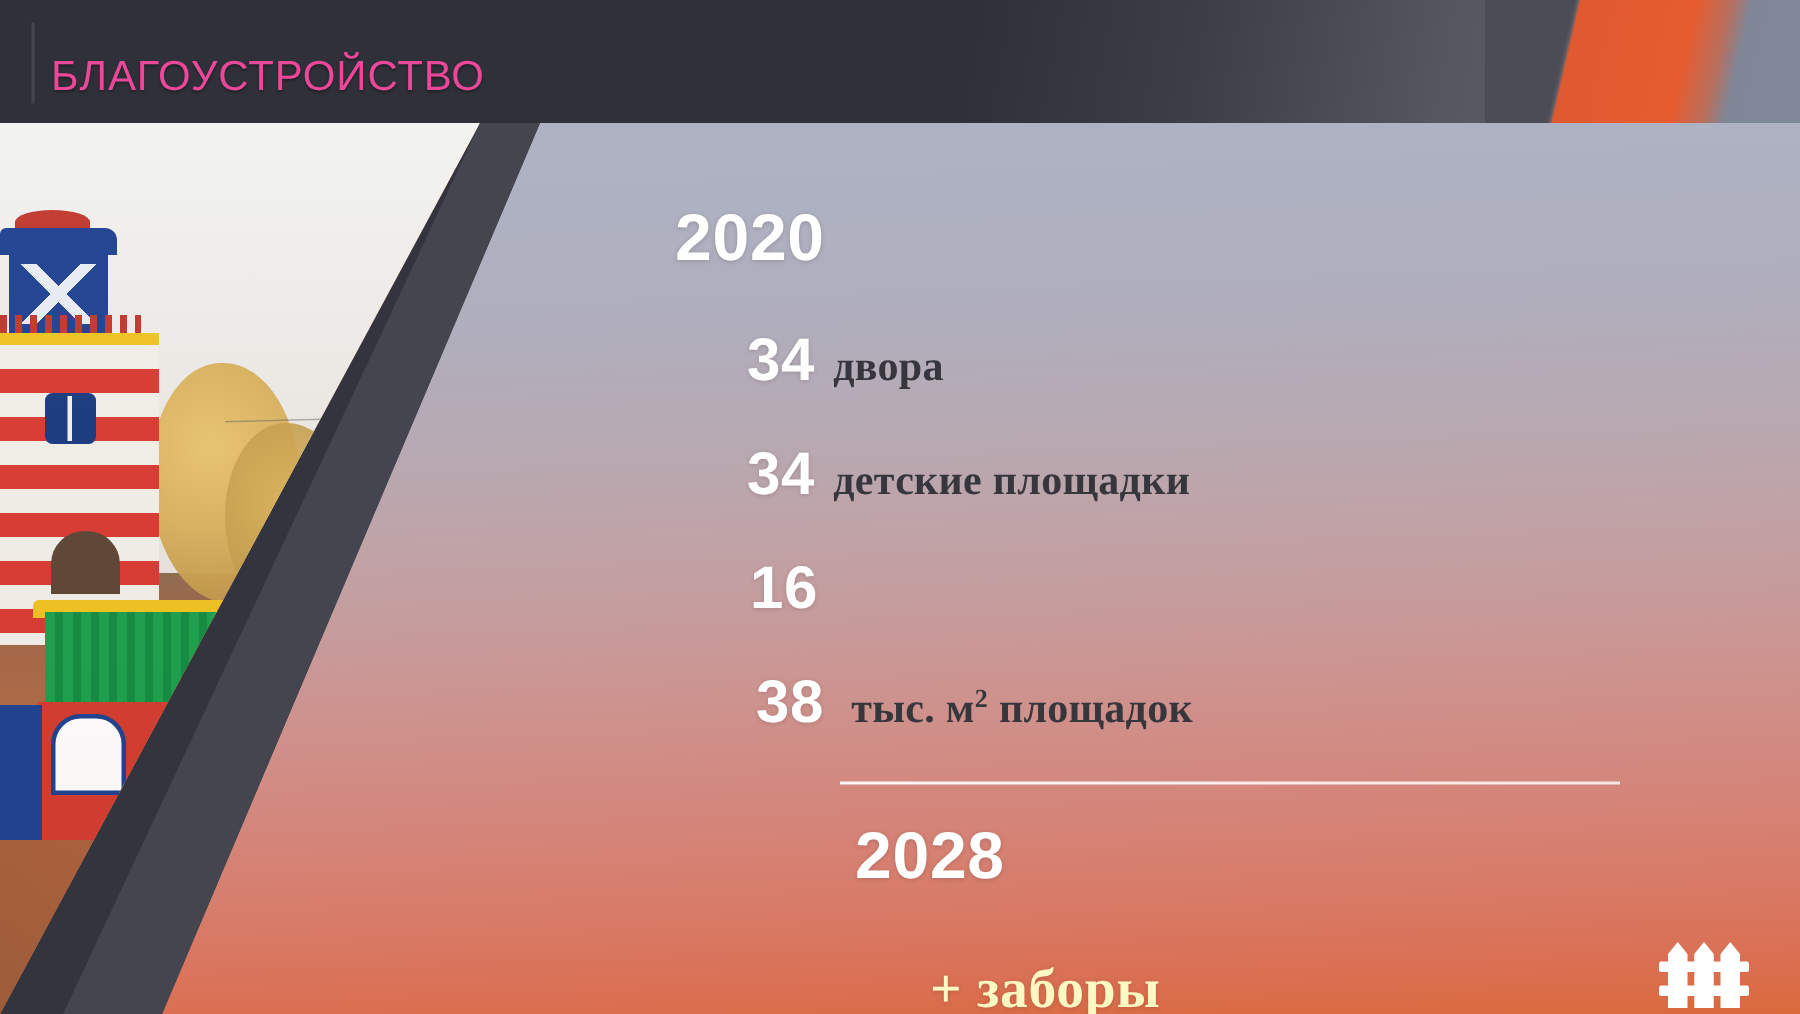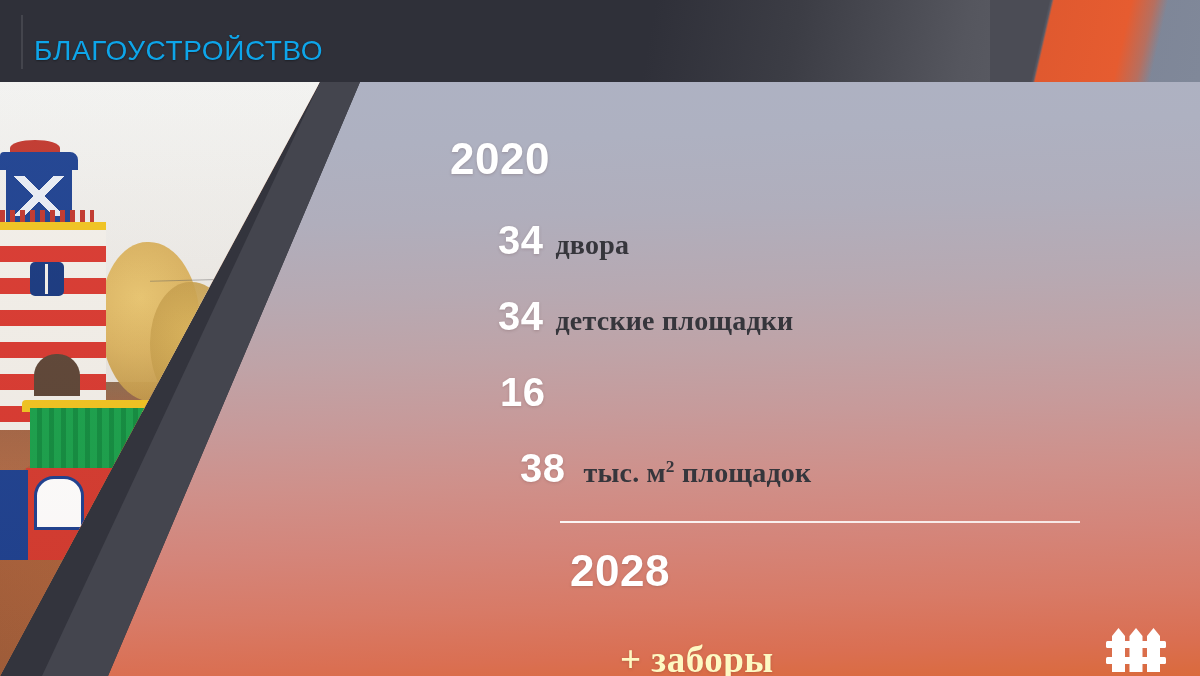--- a/index.html
+++ b/index.html
@@ -15,21 +15,21 @@
     background:linear-gradient(100deg,#2f3039 0%,#2f3039 54%,#3c3d45 66%,#4a4b53 74%,#55565e 80%,#5b5c64 86%,#53545c 93%,#45464e 100%);
   }
   .topbar-right{
     position:absolute;right:0;top:0;width:210px;height:82px;
     background:
       linear-gradient(103deg, rgba(0,0,0,0) 0%, rgba(0,0,0,0) 27%, #e0592f 28%, #e65c30 62%, rgba(230,92,48,.55) 72%, rgba(110,125,145,.0) 78%),
       linear-gradient(103deg, #4b4c55 0%, #4b4c55 26%, #7b8396 30%, #808899 100%);
   }
   .title{
     position:absolute;left:34px;top:37px;z-index:6;
-    color:#0ea5e9;font-size:28px;letter-spacing:.6px;font-weight:400;line-height:1;
+    color:#ec4899;font-size:28px;letter-spacing:.6px;font-weight:400;line-height:1;
     text-shadow:0 1px 2px rgba(0,0,0,.35);
   }
   .title-rule{position:absolute;left:21px;top:15px;width:2px;height:54px;background:rgba(255,255,255,.10);z-index:5;}
 
   
   .photo-wrap{
     position:absolute;left:0;top:82px;width:470px;height:594px;z-index:3;
     -webkit-clip-path:polygon(0 0, 320px 0, 0 594px, 0 594px);
     clip-path:polygon(0 0, 320px 0, 0 594px, 0 594px);
   }
@@ -173,21 +173,21 @@
   }
   .stat .lbl{
     font-family:"Liberation Serif", serif;font-weight:bold;color:#36363c;
     font-size:28px;margin-left:12px;letter-spacing:.2px;
   }
   .stat .lbl sup{font-size:.62em;vertical-align:super;}
   .s1{left:498px;top:104px;}
   .s2{left:498px;top:180px;}
   .s3{left:500px;top:256px;justify-content:center;}
   .s3 .lbl{margin-left:20px;}
-  .s4{left:520px;top:332px;}
+  .s4{left:504px;top:332px;}
   .s4 .lbl{margin-left:18px;}
 
   .divider{position:absolute;left:560px;top:407px;width:520px;height:2px;
     background:linear-gradient(90deg,rgba(255,255,255,.92),rgba(255,255,255,.80));}
 
   .plus-zabory{
     position:absolute;left:620px;top:524px;
     font-family:"Liberation Serif", serif;font-weight:bold;font-size:37px;color:#fef9c3;
     text-shadow:0 1px 3px rgba(120,60,40,.3);letter-spacing:.5px;
   }

